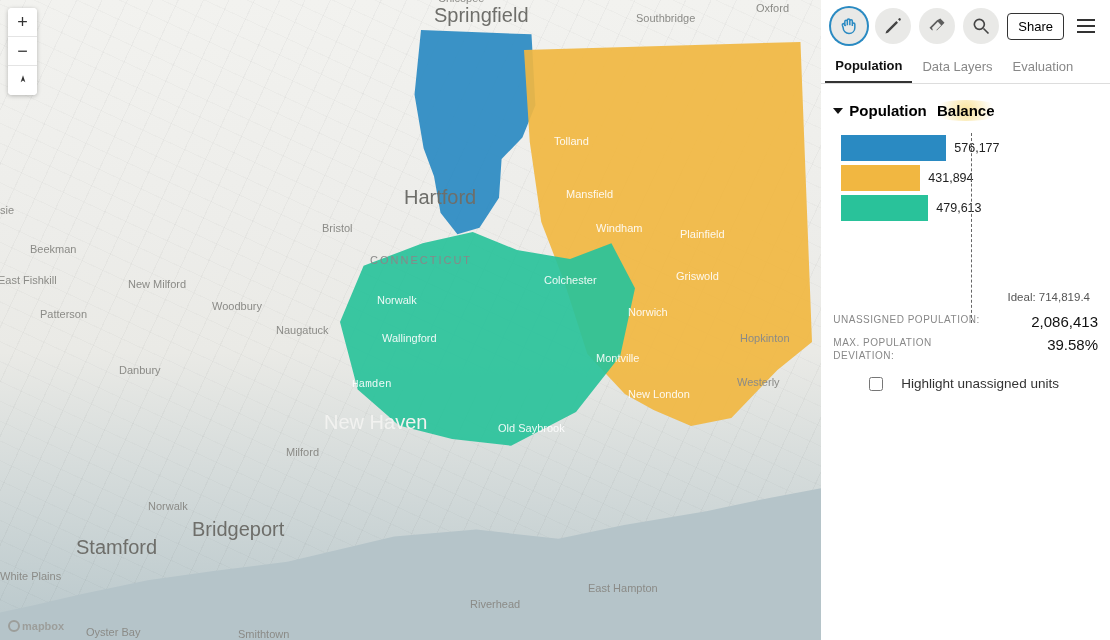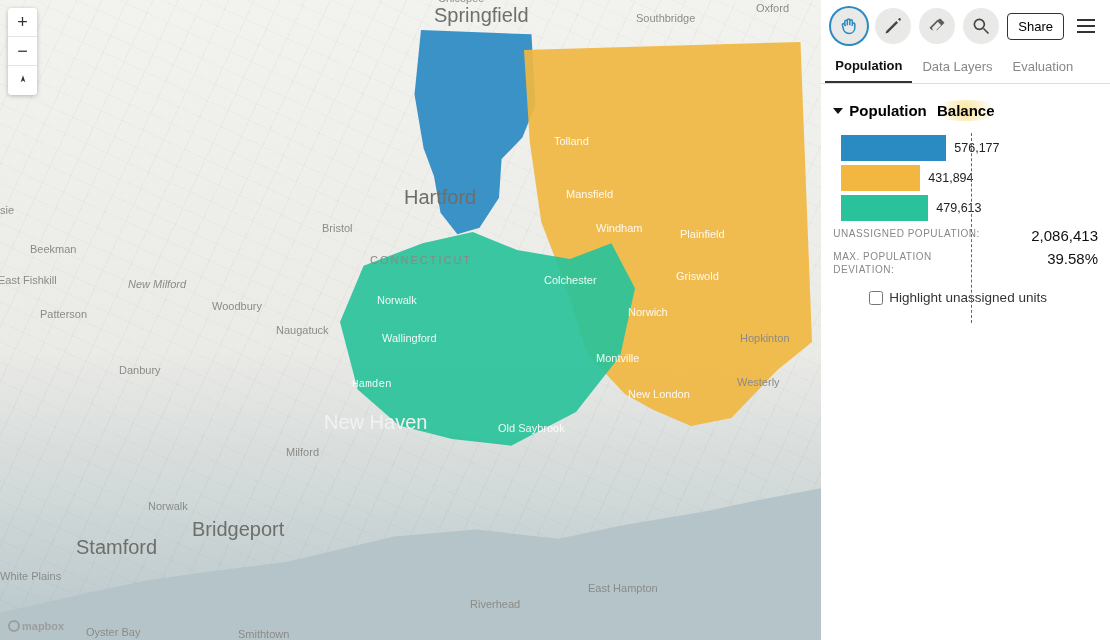--- a/index.html
+++ b/index.html
@@ -133,21 +133,21 @@
 .ideal-label {
   font-size: 11.5px; color: #555; text-align: right; margin: 70px 0 10px 0;
 }
 .stat-row { display: flex; justify-content: space-between; align-items: flex-start; margin: 6px 0; }
 .stat-label {
   font-size: 10px; letter-spacing: .5px; color: #888; text-transform: uppercase;
   line-height: 1.3; max-width: 150px;
 }
 .stat-value { font-size: 15px; color: #111; }
 .checkbox-row {
-  display: flex; align-items: flex-end; gap: 6px; margin-top: 14px; font-size: 13.5px; color: #333; padding-left: 36px;
+  display: flex; align-items: flex-end; gap: 18px; margin-top: 14px; font-size: 13.5px; color: #333; padding-left: 36px;
 }
 .checkbox-row input { width: 14px; height: 14px; cursor: pointer; }
 </style>
 </head>
 <body>
 
 <div class="app">
   <div class="map-area">
     <div class="land-texture"></div>
     <div class="water"></div>
@@ -173,21 +173,21 @@
     <span class="map-label" style="left:737px;top:376px;">Westerly</span>
     <span class="map-label onfill" style="left:628px;top:388px;">New London</span>
     <span class="map-label" style="left:322px;top:222px;">Bristol</span>
     <span class="map-label state" style="left:370px;top:254px;">CONNECTICUT</span>
     <span class="map-label onfill" style="left:377px;top:294px;">Norwalk</span>
     <span class="map-label onfill" style="left:382px;top:332px;">Wallingford</span>
     <span class="map-label onfill" style="left:352px;top:378px;font-family:Liberation Mono, monospace;">Hamden</span>
     <span class="map-label big" style="left:324px;top:411px;color:#f2f2f0;">New Haven</span>
     <span class="map-label onfill" style="left:498px;top:422px;">Old Saybrook</span>
     <span class="map-label" style="left:286px;top:446px;">Milford</span>
-    <span class="map-label" style="left:128px;top:278px;font-style:italic;">New Milford</span>
+    <span class="map-label" style="left:128px;top:278px;">New Milford</span>
     <span class="map-label" style="left:212px;top:300px;">Woodbury</span>
     <span class="map-label" style="left:276px;top:324px;">Naugatuck</span>
     <span class="map-label" style="left:119px;top:364px;">Danbury</span>
     <span class="map-label big" style="left:192px;top:478px;margin-top:40px;">Bridgeport</span>
     <span class="map-label" style="left:148px;top:500px;">Norwalk</span>
     <span class="map-label big" style="left:76px;top:536px;">Stamford</span>
     <span class="map-label" style="left:0px;top:570px;">White Plains</span>
     <span class="map-label" style="left:86px;top:626px;">Oyster Bay</span>
     <span class="map-label" style="left:238px;top:628px;">Smithtown</span>
     <span class="map-label" style="left:470px;top:598px;">Riverhead</span>
@@ -267,20 +267,21 @@
             </div>
             <div class="pop-row">
               <div class="pop-bar" style="background: rgb(241, 183, 65); width: 79px;"></div>
               <span>431,894</span>
             </div>
             <div class="pop-row">
               <div class="pop-bar" style="background: rgb(41, 194, 154); width: 87px;"></div>
               <span>479,613</span>
             </div>
           </div>
+        <div class="ideal-label">Ideal: 714,819.4</div>
       </div>
 
       <div class="stat-row">
         <span class="stat-label">Unassigned population:</span>
         <span class="stat-value">2,086,413</span>
       </div>
       <div class="stat-row">
         <span class="stat-label">Max. population deviation:</span>
         <span class="stat-value">39.58%</span>
       </div>

